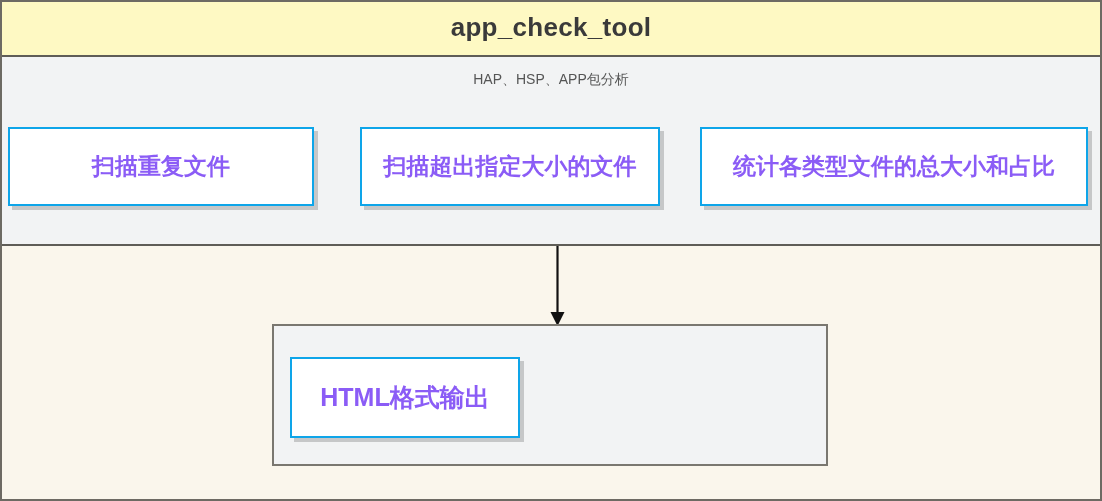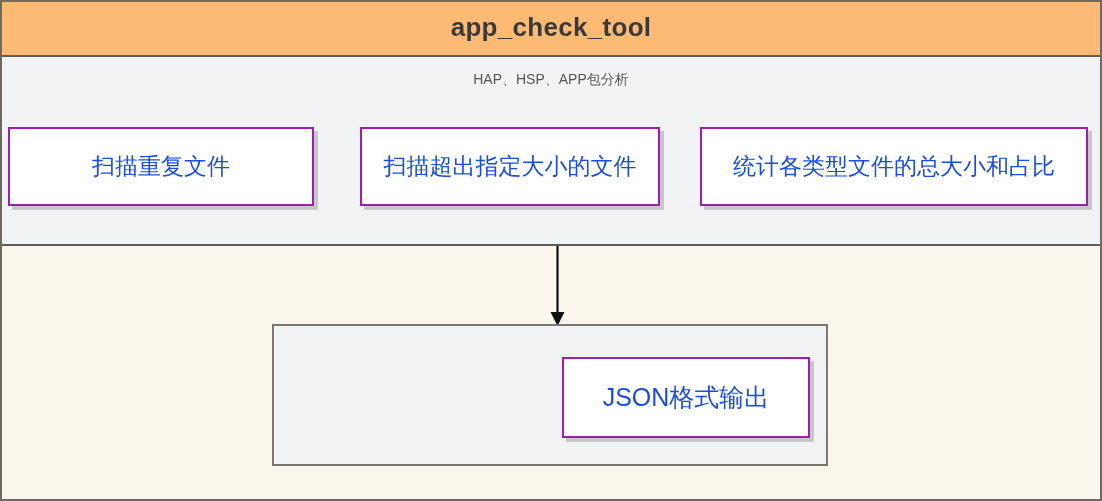--- a/index.html
+++ b/index.html
@@ -35,21 +35,21 @@
     pointer-events: none;
   }
 
   
   .header-band {
     position: absolute;
     left: 0;
     top: 0;
     width: 1102px;
     height: 57px;
-    background: #fdba74;
+    background: #fef9c3;
     border-bottom: 2px solid #5f5d57;
     box-sizing: border-box;
     display: flex;
     align-items: center;
     justify-content: center;
   }
   .app-title {
     font-size: 26px;
     font-weight: bold;
     color: #3a3a3a;
@@ -74,27 +74,28 @@
     width: 1102px;
     text-align: center;
     font-size: 14px;
     color: #555555;
   }
 
   
   .node-box {
     position: absolute;
     background: #ffffff;
-    border: 2px solid #a21caf;
+    border: 2px solid #0ea5e9;
     box-sizing: border-box;
     box-shadow: 4px 4px 0 0 rgba(0,0,0,0.18);
     display: flex;
     align-items: center;
     justify-content: center;
-    color: #1d4ed8;
+    color: #8b5cf6;
+    font-weight: bold;
   }
 
   .feat-1 { left: 8px;   top: 127px; width: 306px; height: 79px; }
   .feat-2 { left: 360px; top: 127px; width: 300px; height: 79px; }
   .feat-3 { left: 700px; top: 127px; width: 388px; height: 79px; }
 
   .feat-label {
     font-size: 23px;
     white-space: nowrap;
   }
@@ -177,20 +178,20 @@
 
   <div class="output-band"></div>
 
   <svg class="connector" viewBox="0 0 36 82">
     <line x1="17.5" y1="0" x2="17.5" y2="68" stroke="#111111" stroke-width="2.2"></line>
     <polygon points="17.5,80 10.5,66 24.5,66" fill="#111111"></polygon>
   </svg>
 
   <div class="output-group"></div>
 
+  <div class="node-box out-1">
+    <span class="out-label">HTML格式输出</span>
+  </div>
 
-  <div class="node-box out-2">
-    <span class="out-label">JSON格式输出</span>
-  </div>
 
 
   <div class="frame-border"></div>
 </div>
 
 </body></html>

